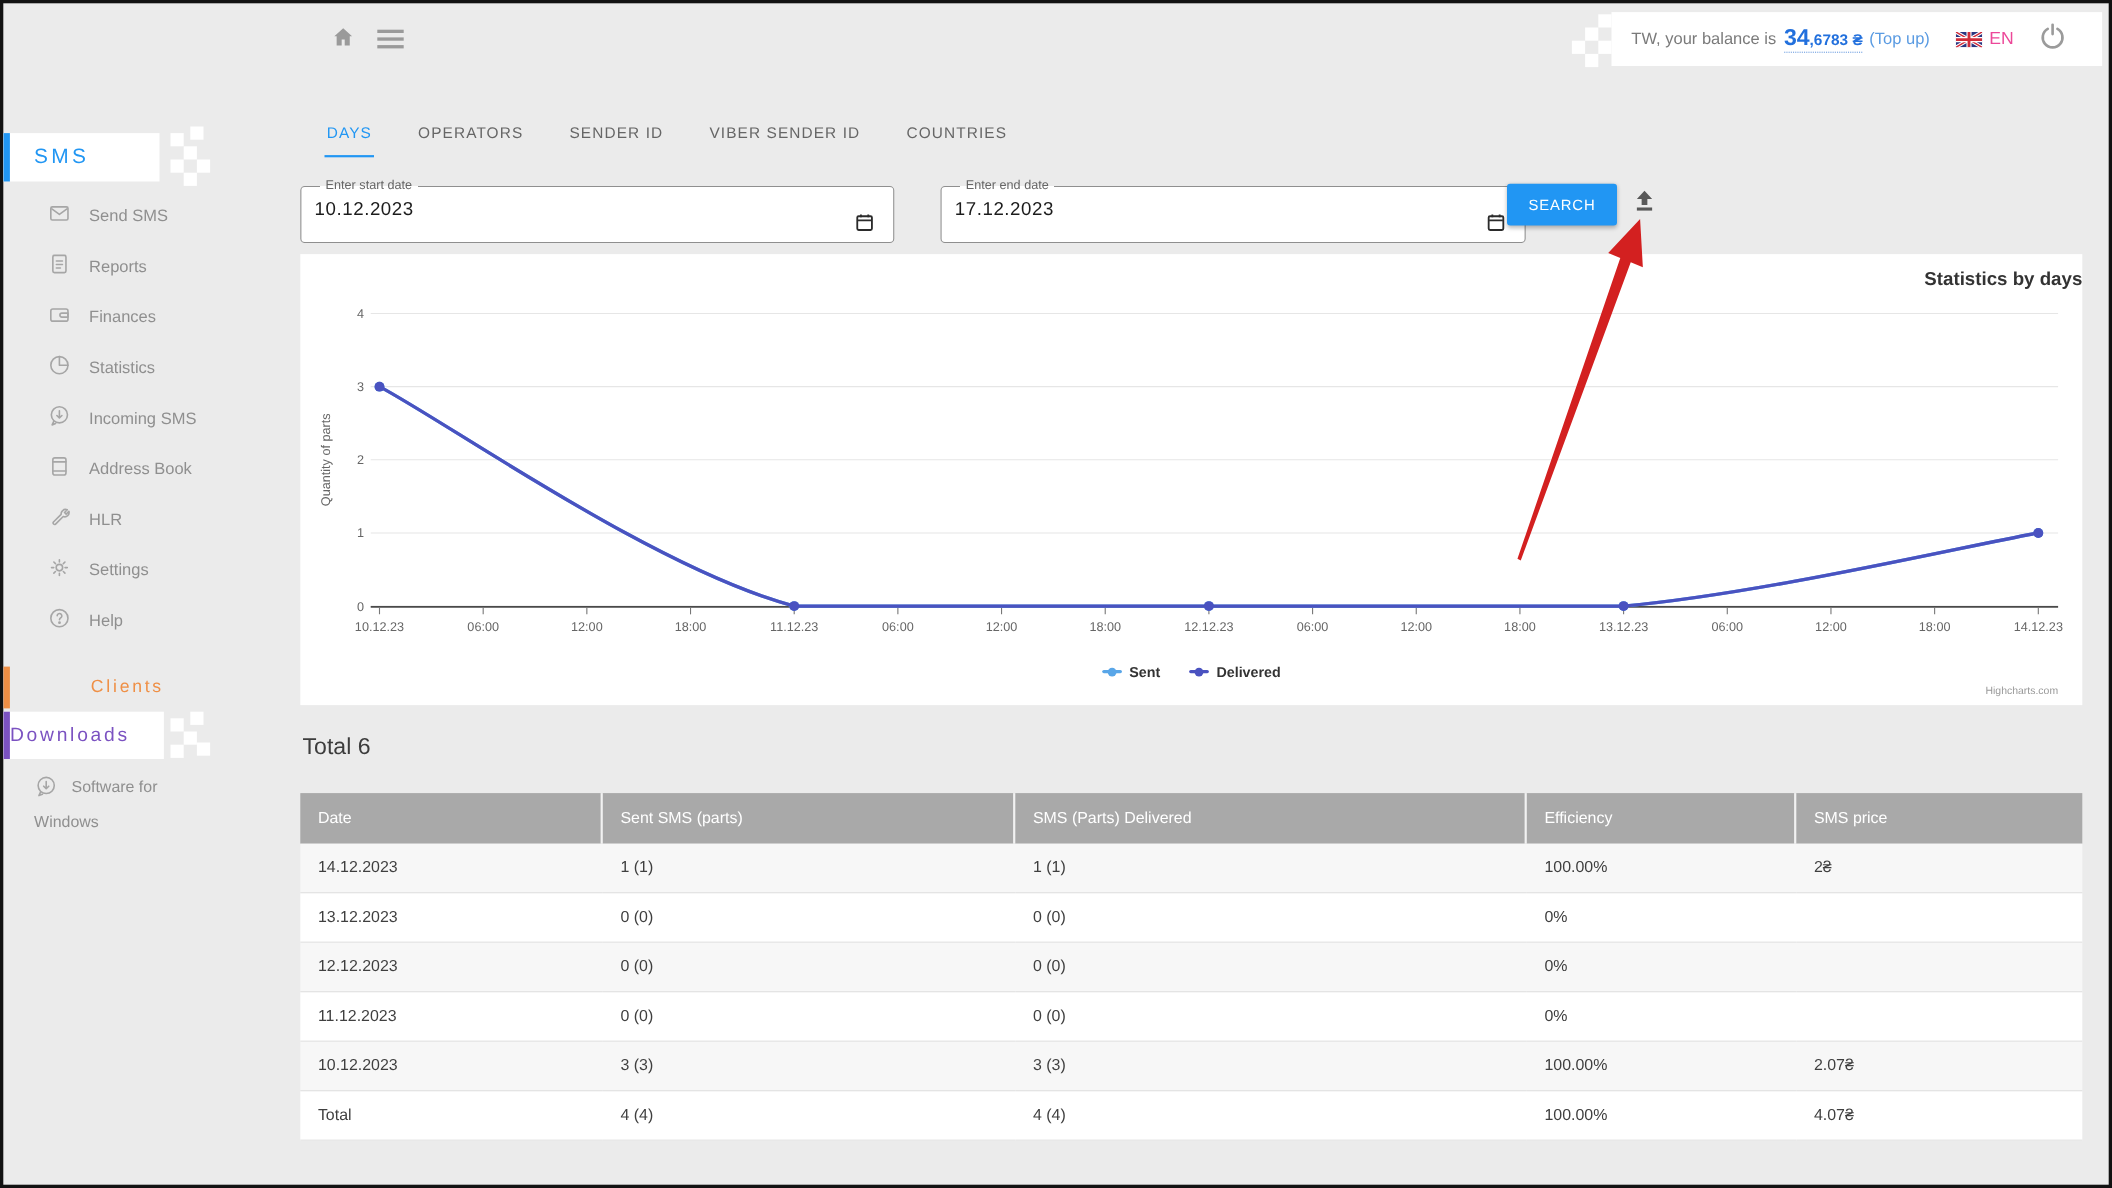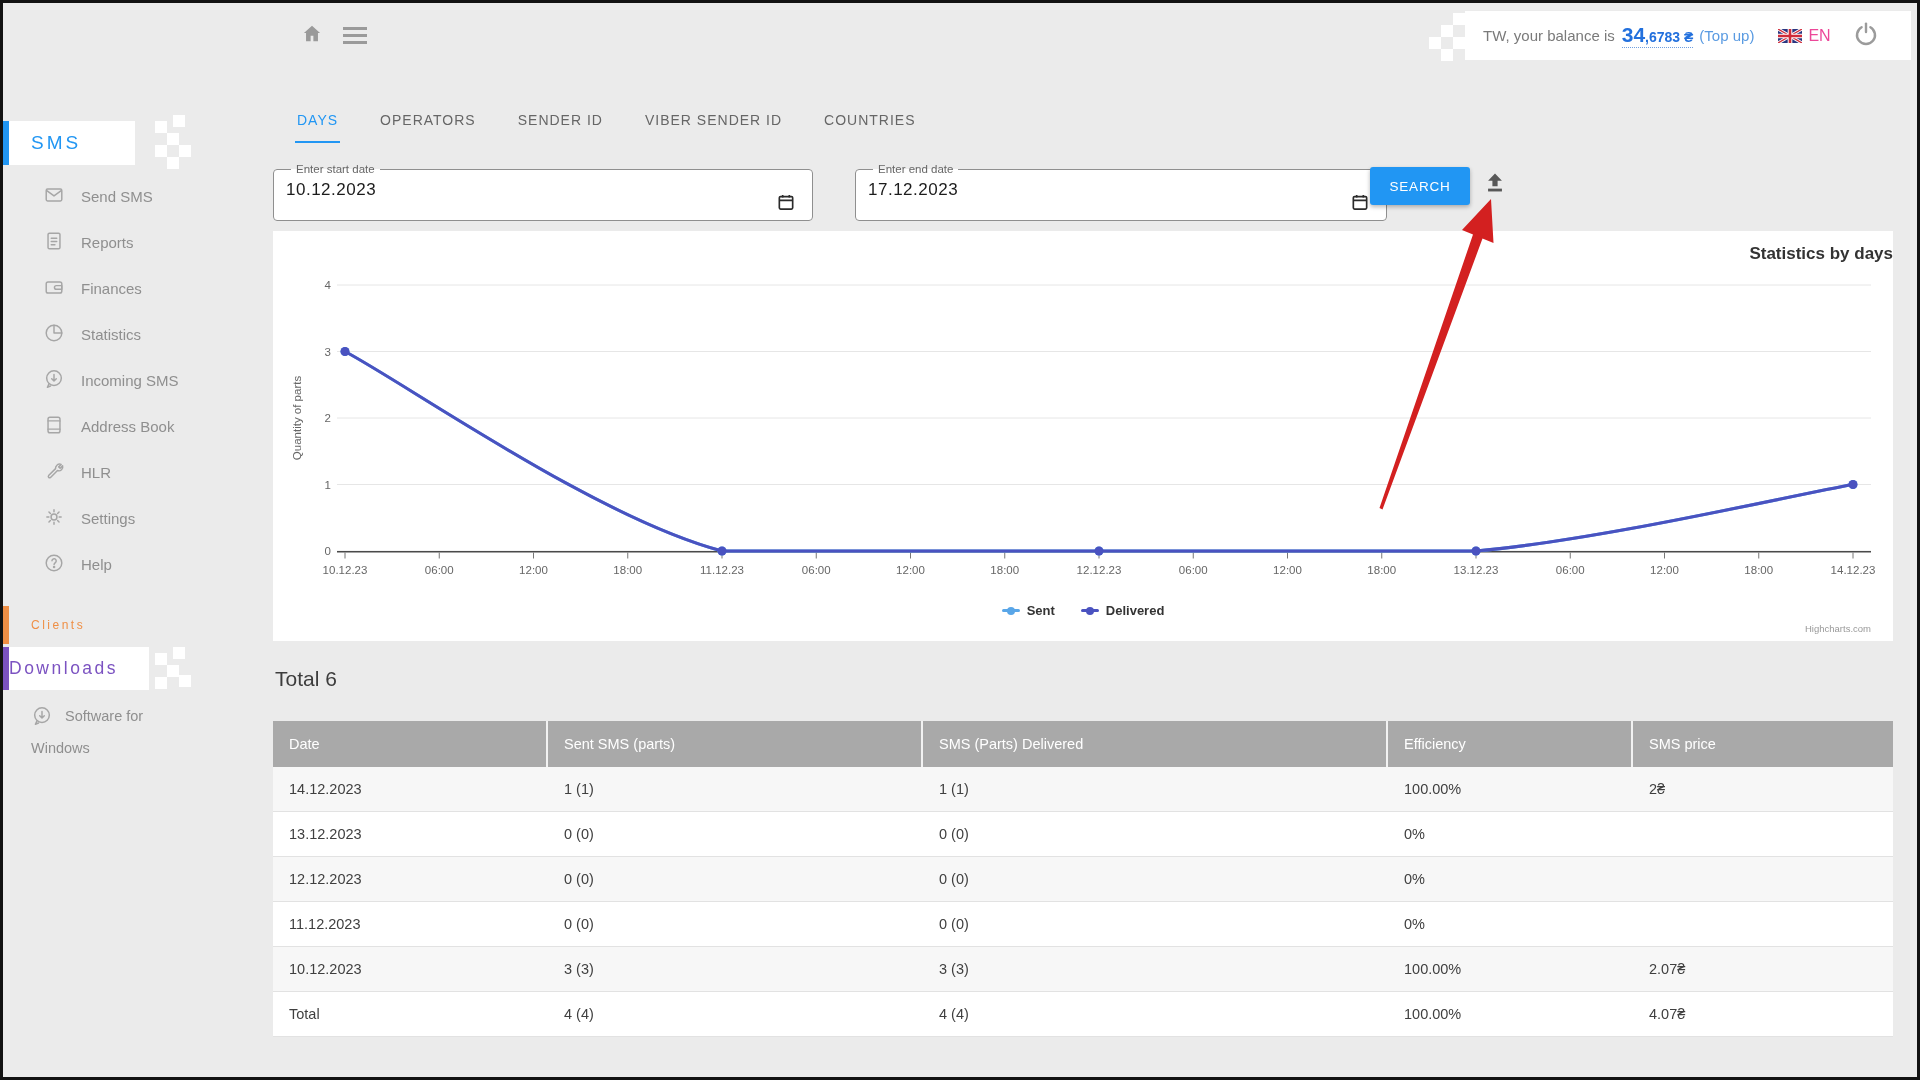--- a/index.html
+++ b/index.html
@@ -18,30 +18,30 @@
   .bal-num { margin-left:7px; border-bottom:1px dotted #6f9fe0; color:#2270dd; white-space:nowrap; cursor:pointer; }
   .bal-whole { font-size:21px; font-weight:bold; }
   .bal-frac  { font-size:14px; font-weight:bold; }
   .topup { color:#5a9be2; font-size:15px; margin-left:6px; white-space:nowrap; cursor:pointer; }
   .lang { display:flex; align-items:center; gap:6px; margin-left:24px; cursor:pointer; }
   .lang-code { font-size:16px; color:#ec4899; }
   .power { margin-left:auto; margin-right:14px; cursor:pointer; }
   .pix { position:absolute; width:12px; height:12px; background:#fff; }
 
   
-  .sms-head { position:absolute; left:0; top:118px; width:132px; height:44px; background:#fff;
+  .sms-head { position:absolute; left:0; top:118px; width:142px; height:44px; background:#fff;
               border-left:6px solid #2196f3; color:#2196f3; font-size:19px; letter-spacing:3px;
               line-height:44px; padding-left:22px; cursor:pointer; }
   #side-items { position:absolute; left:0; top:170px; width:260px; }
   .side-item { height:46px; display:flex; align-items:center; padding-left:40px; gap:16px;
                color:#8f8f8f; font-size:15px; cursor:pointer; }
   .side-item svg { flex:0 0 auto; }
   .clients-head { position:absolute; left:0; top:603px; width:146px; height:38px;
-                  border-left:6px solid #ef8f45; color:#ef8f45; font-size:12px; letter-spacing:2.5px;
-                  line-height:38px; padding-left:22px; cursor:pointer; }
+                  border-left:6px solid #ef8f45; color:#ef8f45; font-size:16px; letter-spacing:2.5px;
+                  line-height:38px; padding-left:22px; cursor:pointer;text-align:right; }
   .downloads-head { position:absolute; left:0; top:644px; width:146px; height:43px; background:#fff;
                     border-left:6px solid #7b52c1; color:#7b52c1; font-size:17.5px; letter-spacing:2.5px;
                     line-height:43px; cursor:pointer; }
   .software { position:absolute; left:28px; top:700px; width:152px; font-size:14.5px;
               color:#8f8f8f; line-height:26px; cursor:pointer; }
   .software .sw-ic { display:inline-block; vertical-align:-6px; margin-right:12px; }
 
   
   #tabs { position:absolute; left:292px; top:105px; display:flex; gap:38px; }
   .tab { font-size:14px; letter-spacing:1px; color:#666; padding:4px 2px 13px; cursor:pointer;

